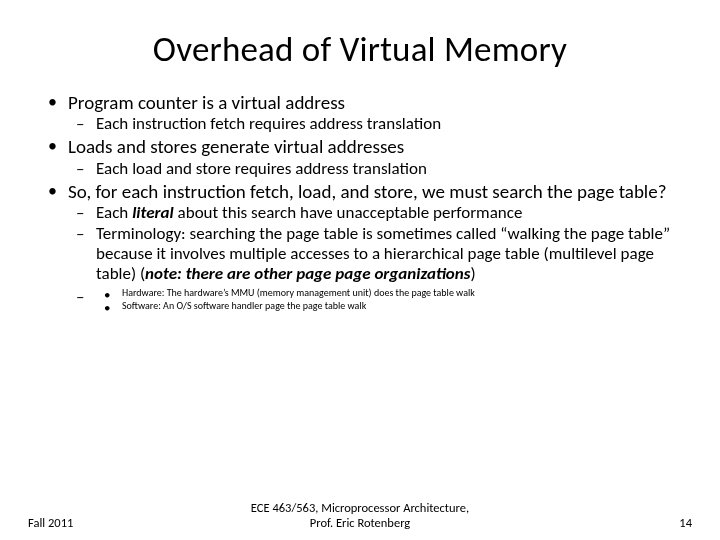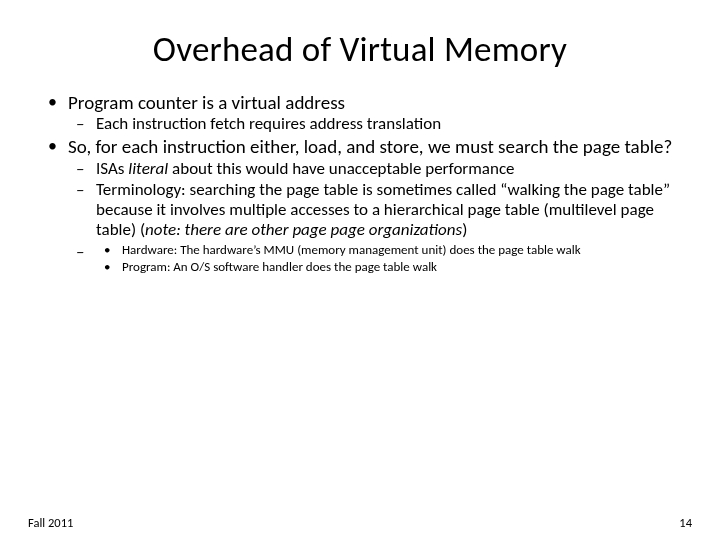--- a/index.html
+++ b/index.html
@@ -59,32 +59,32 @@
     left: 8px;
     top: 0;
   }
   ul.subsub {
     list-style: none;
     margin-top: 2px;
   }
   ul.subsub > li {
     position: relative;
     padding-left: 26px;
-    font-size: 13px;
+    font-size: 10px;
     line-height: 1.2;
     margin-bottom: 1px;
   }
   ul.subsub > li::before {
     content: "•";
     position: absolute;
     left: 8px;
     top: 0;
     font-size: 13px;
   }
-  em { font-style: italic; }
+  em { font-style: italic; font-weight: bold; }
   .footer {
     position: absolute;
     bottom: 10px;
     left: 0;
     width: 100%;
     padding: 0 28px;
     display: flex;
     align-items: flex-end;
     justify-content: space-between;
     font-size: 12.5px;
@@ -106,31 +106,41 @@
   <h1 class="title">Overhead of Virtual Memory</h1>
 
   <ul class="top">
     <li>
       <span>Program counter is a virtual address</span>
       <ul class="sub">
         <li><span>Each instruction fetch requires address translation</span></li>
       </ul>
     </li>
     <li>
-      <span>So, for each instruction either, load, and store, we must search the page table?</span>
+      <span>Loads and stores generate virtual addresses</span>
       <ul class="sub">
-        <li><span>ISAs </span><em>literal</em><span> about this would have unacceptable performance</span></li>
+        <li><span>Each load and store requires address translation</span></li>
+      </ul>
+    </li>
+    <li>
+      <span>So, for each instruction fetch, load, and store, we must search the page table?</span>
+      <ul class="sub">
+        <li><span>Each </span><em>literal</em><span> about this search have unacceptable performance</span></li>
         <li><span>Terminology: searching the page table is sometimes called “walking the page table” because it involves multiple accesses to a hierarchical page table (multilevel page table) (</span><em>note: there are other page page organizations</em><span>)</span></li>
         <li>
           <ul class="subsub">
             <li><span>Hardware: The hardware’s MMU (memory management unit) does the page table walk</span></li>
-            <li><span>Program: An O/S software handler does the page table walk</span></li>
+            <li><span>Software: An O/S software handler page the page table walk</span></li>
           </ul>
         </li>
       </ul>
     </li>
   </ul>
 </div>
 
 <div class="footer">
   <span>Fall 2011</span>
+  <div class="footer-center">
+    <span>ECE 463/563, Microprocessor Architecture,</span><br>
+    <span>Prof. Eric Rotenberg</span>
+  </div>
   <span>14</span>
 </div>
 
 </body></html>

